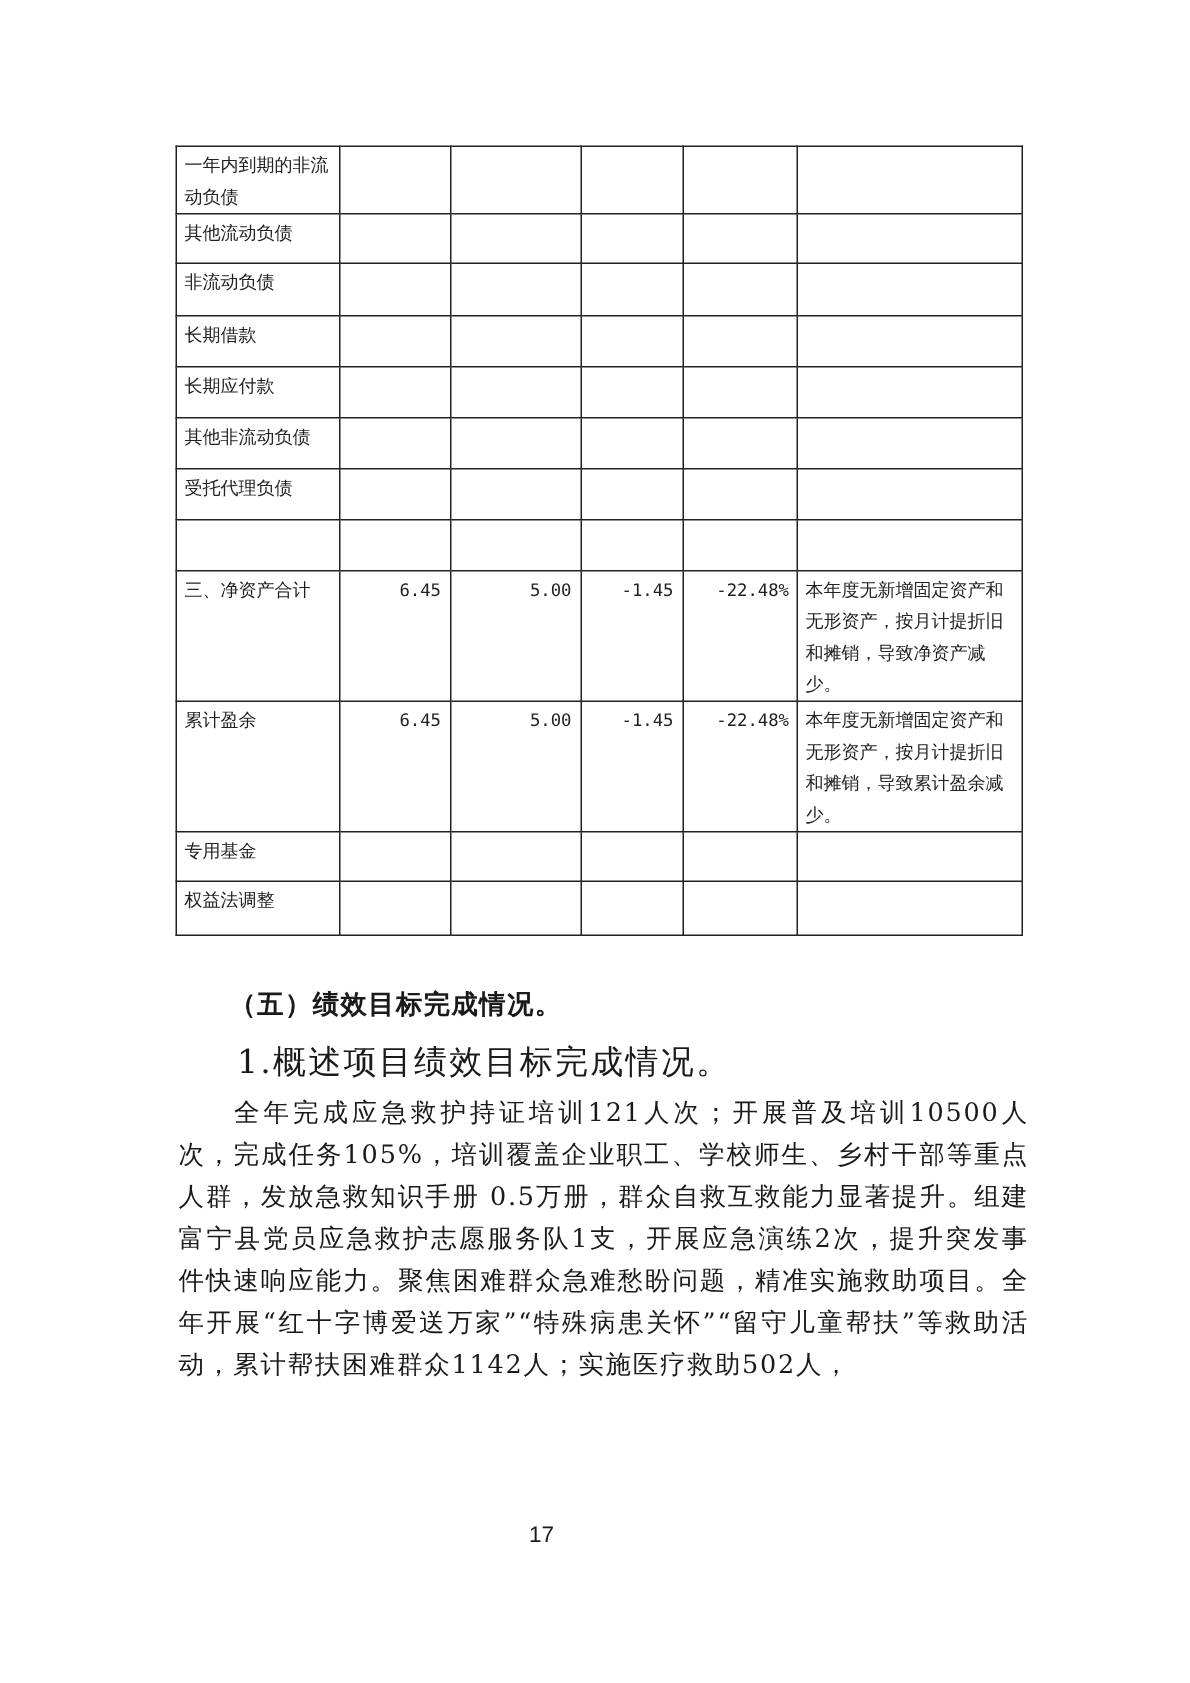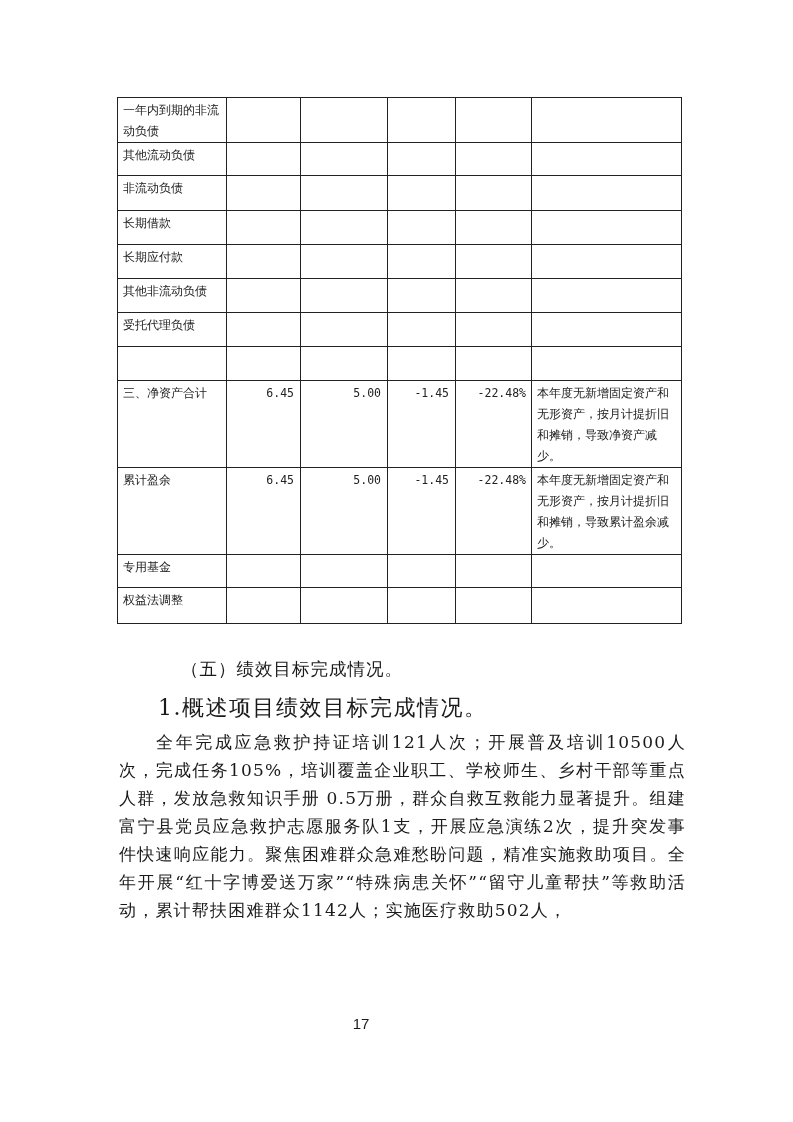--- a/index.html
+++ b/index.html
@@ -2,21 +2,21 @@
 <html><head>
 <meta charset="utf-8">
 <style>
   html, body { margin: 0; padding: 0; background: #ffffff; }
   body { width: 793px; height: 1122px; position: relative; overflow: hidden; font-family: "DejaVu Serif", serif; color: #1a1a1a; }
   table.fin { position: absolute; left: 117px; top: 97px; border-collapse: collapse; table-layout: fixed; }
   table.fin td { border: 1.3px solid #222; padding: 2px 5px 0 5px; vertical-align: top; font-size: 12px; line-height: 21px; font-family: "DejaVu Sans", sans-serif; color: #222; }
   table.fin td.num { text-align: right; font-family: "DejaVu Sans Mono", monospace; font-size: 11.5px; padding-right: 6px; }
   table.fin td.pct { text-align: right; font-family: "DejaVu Sans Mono", monospace; font-size: 11.5px; }
   col.c0 { width: 109px; } col.c1 { width: 74px; } col.c2 { width: 87px; } col.c3 { width: 68px; } col.c4 { width: 76px; } col.c5 { width: 150px; }
-  .heading { position: absolute; left: 153px; top: 657px; font-size: 17.5px; font-weight: normal; letter-spacing: 1px; font-family: "DejaVu Serif", serif; margin-left: 28px; }
+  .heading { position: absolute; left: 153px; top: 657px; font-size: 17.5px; font-weight: bold; letter-spacing: 1px; font-family: "DejaVu Serif", serif; }
   .sub { position: absolute; left: 158px; top: 693px; font-size: 22px; letter-spacing: 1.5px; }
   .para { position: absolute; left: 119px; top: 728px; width: 567px; font-size: 17px; line-height: 28px; text-align: justify; text-indent: 37px; letter-spacing: 1.2px; }
   .pagenum { position: absolute; left: 0; width: 722px; top: 1015px; text-align: center; font-family: "Liberation Sans", sans-serif; font-size: 15px; }
 </style>
 </head>
 <body>
 
 <table class="fin">
   <colgroup>
       <col class="c0">

